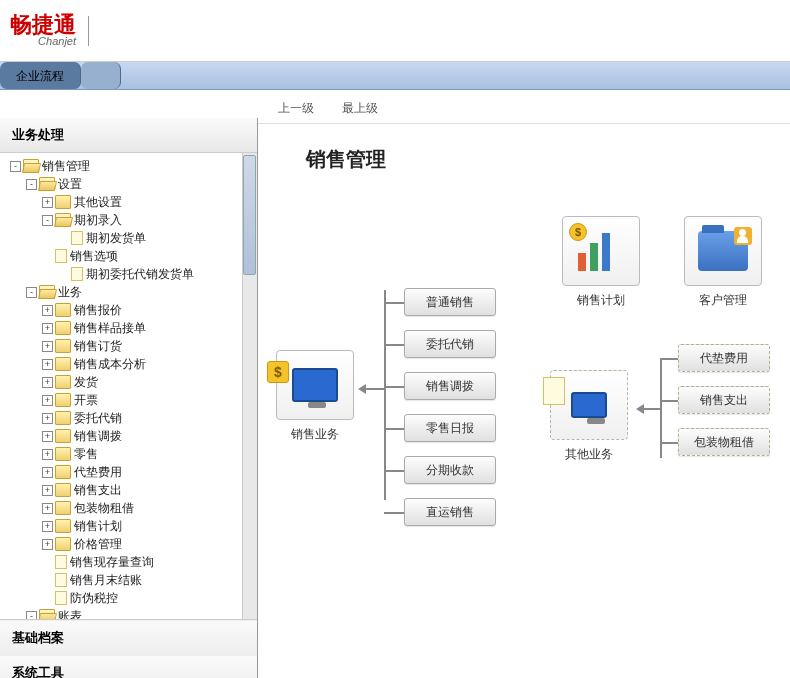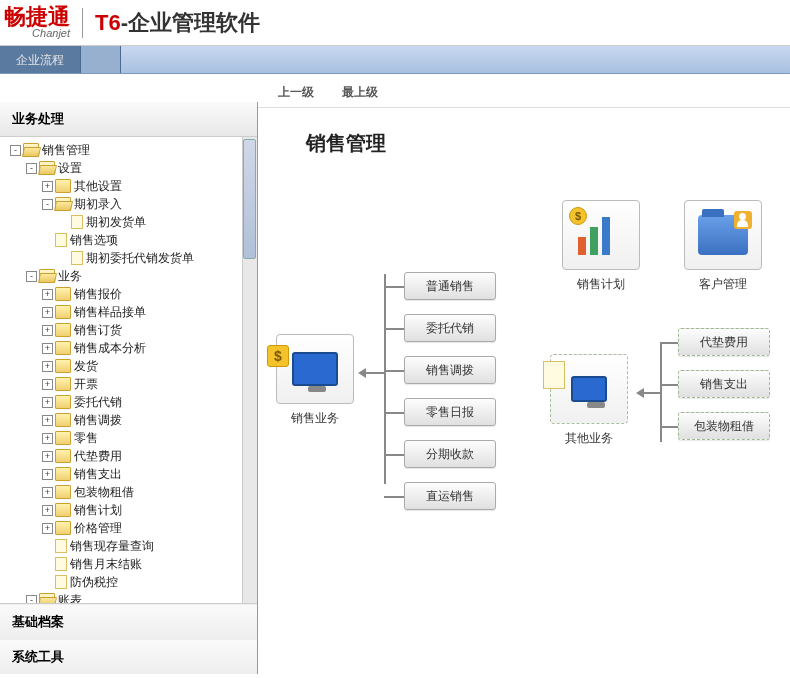--- a/index.html
+++ b/index.html
@@ -1,28 +1,28 @@
 <!DOCTYPE html>
 <html><head>
 <meta charset="utf-8">
 <style>
 * { margin: 0; padding: 0; box-sizing: border-box; font-family: "Microsoft YaHei", SimSun, Arial, sans-serif; }
 body { width: 790px; height: 678px; background: #fff; overflow: hidden; font-size: 12px; }
 
 
-.header { height: 46px; display: flex; align-items: center; padding: 5px 4px; border-bottom: 1px solid #ccc; }
+.header { height: 62px; display: flex; align-items: center; padding: 5px 10px; border-bottom: 1px solid #ccc; }
 .logo-chanjet { color: #c00; font-weight: bold; font-size: 22px; line-height: 1; }
 .logo-chanjet .en { font-size: 11px; color: #666; display: block; font-style: italic; font-weight: normal; text-align: right; }
 .logo-divider { width: 1px; height: 30px; background: #999; margin: 0 12px; }
 .logo-product { font-size: 22px; color: #333; font-weight: bold; }
 .logo-product .t6 { color: #c00; }
 
 
 .tabbar { height: 28px; background: linear-gradient(#c8d8f0, #a8c0e0); border-bottom: 1px solid #7a9ac0; display: flex; }
-.tab { padding: 6px 16px; color: #e5e5e5; background: #5a7aa0; border-right: 1px solid #4a6a90; font-size: 12px; cursor: pointer; }
+.tab { padding: 6px 16px; color: #000000; background: #5a7aa0; border-right: 1px solid #4a6a90; font-size: 12px; cursor: pointer; border-radius: 7px; }
 .tab.inactive { background: #98b0d0; }
 
 
 .main { display: flex; height: 600px; }
 .sidebar { width: 258px; border-right: 1px solid #999; display: flex; flex-direction: column; background: #fff; margin-top: 28px; }
 .sidebar-title { padding: 8px 12px; font-weight: bold; font-size: 13px; border-bottom: 1px solid #ccc; background: linear-gradient(#fafafa,#e8e8e8); }
 .tree { flex: 1; overflow-y: auto; padding: 4px 2px; border-right: 0; position: relative; }
 .tree-scroll-track { position: absolute; right: 0; top: 0; bottom: 0; width: 15px; background: #e8e8e8; border-left: 1px solid #ccc; }
 .tree-scroll-thumb { position: absolute; right: 1px; top: 2px; width: 13px; height: 120px; background: linear-gradient(#d0d8e8,#b0c0d8); border: 1px solid #8aa; border-radius: 2px; }
 
@@ -36,21 +36,21 @@
 .ico.folder-open::before { content:""; position:absolute; left:-1px; top:3px; right:-2px; bottom:-1px; background: linear-gradient(#ffe9a0,#e8c860); border:1px solid #caa030; border-radius:1px; transform: skewX(-12deg); }
 .ico.file { background: #fffbe0; border: 1px solid #d8c060; width: 12px; height: 14px; }
 .lbl { color: #222; }
 
 .sidebar-footer { border-top: 1px solid #ccc; }
 .sidebar-footer .item { padding: 8px 12px; font-weight: bold; font-size: 13px; border-top: 1px solid #eee; cursor: pointer; background: linear-gradient(#fafafa,#eee); }
 
 
 .content { flex: 1; position: relative; background: #fff; }
 .breadcrumb { height: 30px; border-bottom: 1px solid #ddd; display: flex; align-items: center; padding: 0 20px; margin-top: 4px; }
-.breadcrumb a { color: #555; margin-right: 28px; cursor: pointer; text-decoration: none; font-weight: bold; }
+.breadcrumb a { color: #555; margin-right: 28px; cursor: pointer; text-decoration: none; }
 .content-title { font-size: 20px; font-weight: bold; padding: 22px 0 0 48px; color: #222; }
 
 .diagram { position: absolute; left: 0; right: 0; top: 90px; bottom: 0; }
 
 
 .big-icon { position: absolute; width: 90px; text-align: center; }
 .big-icon .iconbox { width: 78px; height: 70px; margin: 0 auto 6px; border: 1px solid #bbb; border-radius: 4px; background: linear-gradient(#fff,#f0f0f0); display:flex; align-items:center; justify-content:center; position: relative; }
 .big-icon .iconbox.dashed { border-style: dashed; border-color: #a8c0a0; }
 .big-icon .label { color: #333; font-size: 12px; }
 
@@ -84,23 +84,20 @@
 <body>
 
 <div class="header">
   <div>
     <span class="logo-chanjet">
       <span>畅捷通</span>
       <span class="en">Chanjet</span>
     </span>
   </div>
   <div class="logo-divider"></div>
-  <div class="logo-product">
-    <span class="t6">T6</span><span>-企业管理软件</span>
-  </div>
 </div>
 
 <div class="tabbar">
   <div class="tab">企业流程</div>
   <div class="tab inactive" style="width:40px;"></div>
 </div>
 
 <div class="main">
 
   <div class="sidebar">

